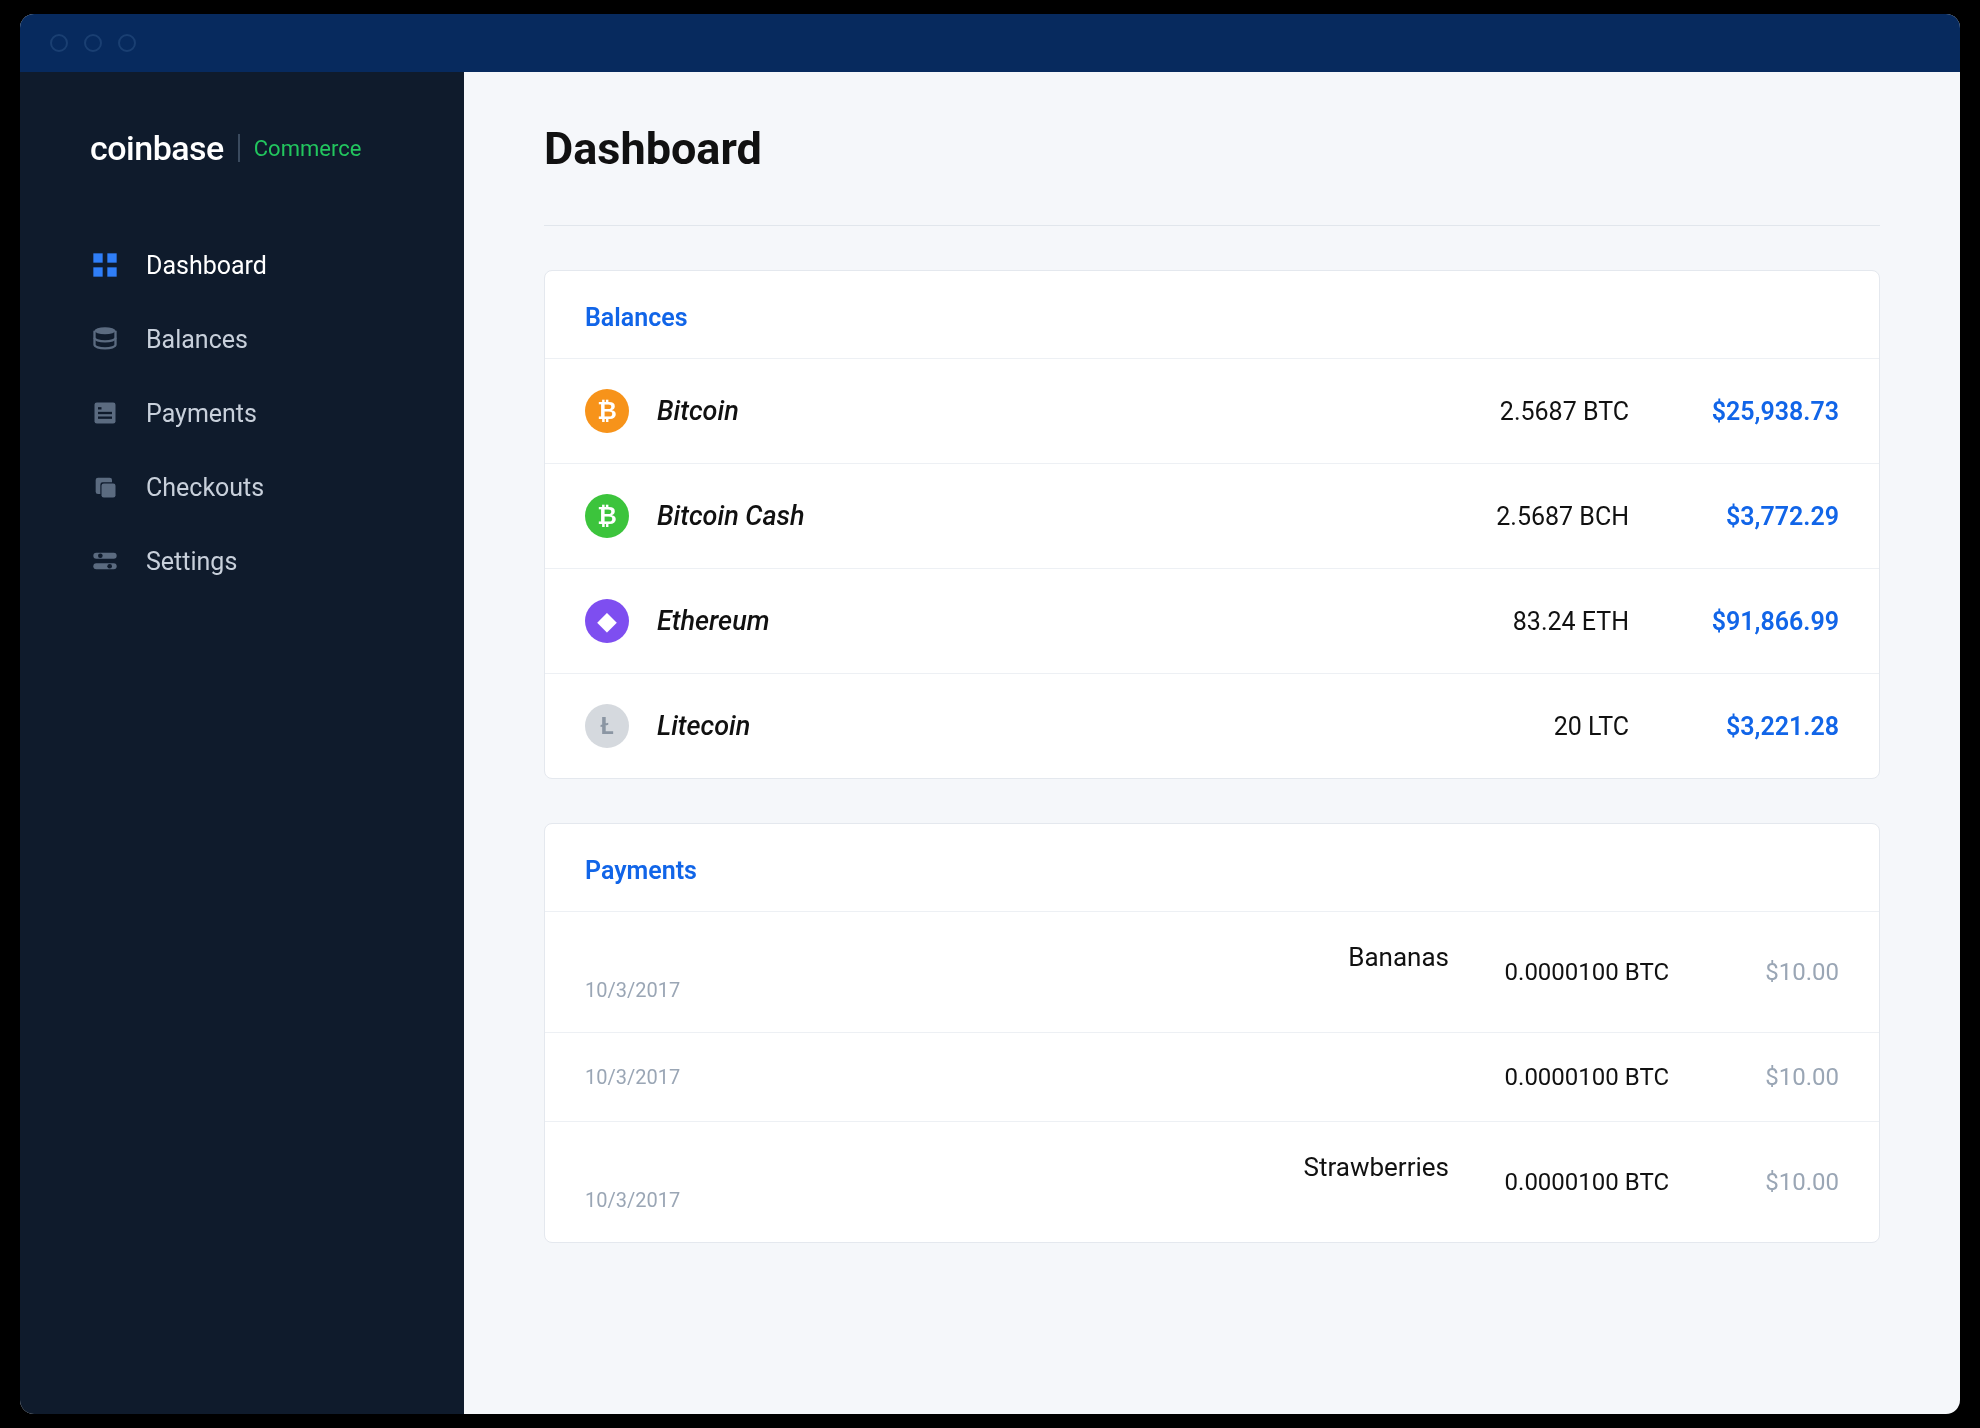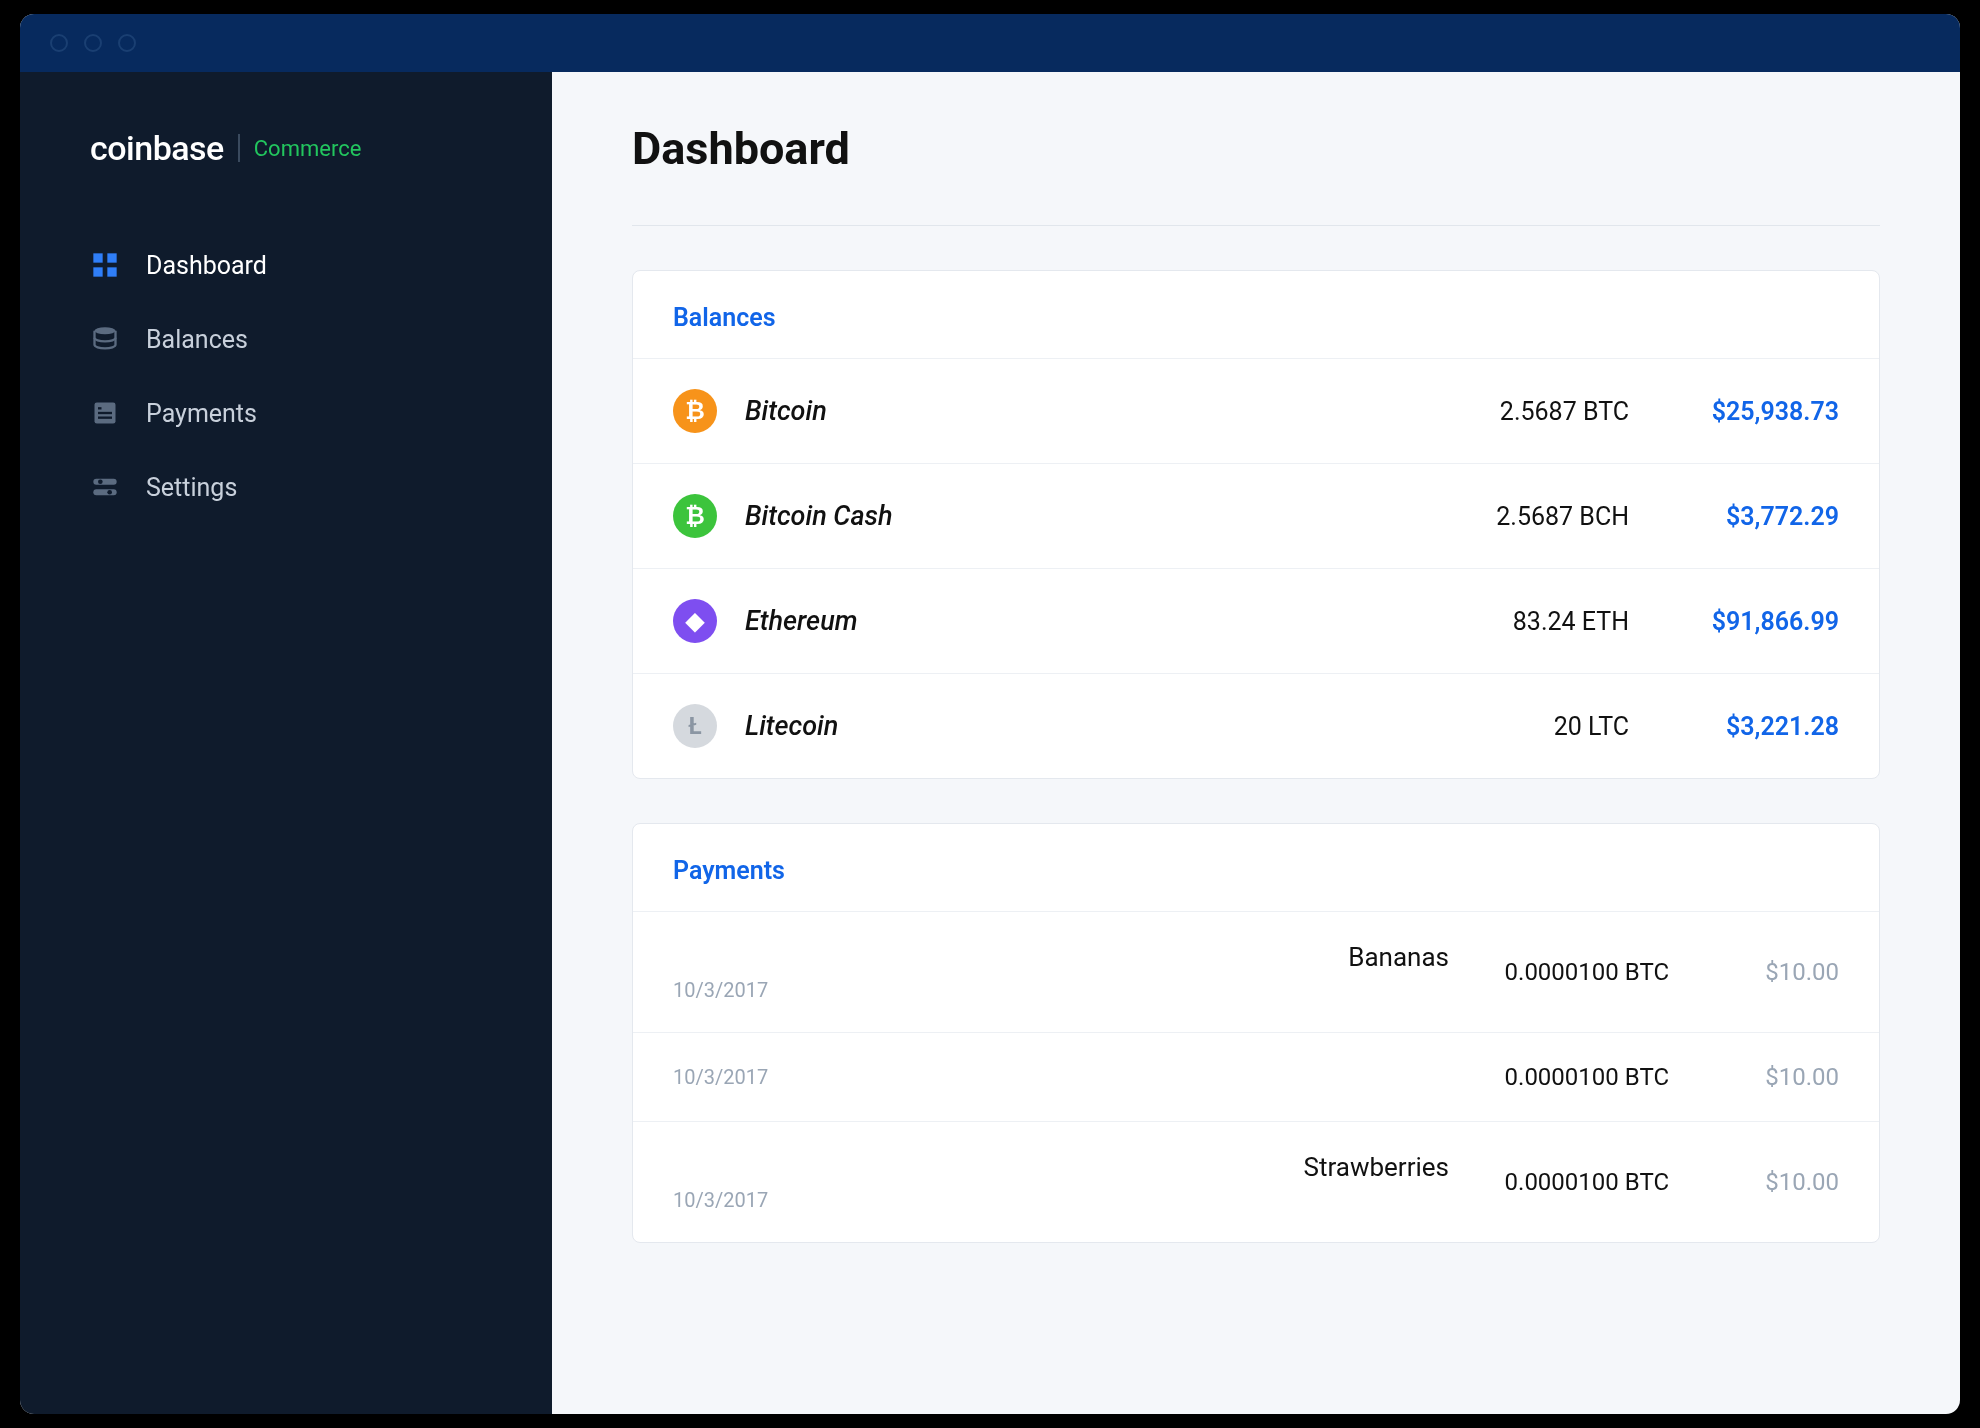--- a/index.html
+++ b/index.html
@@ -33,21 +33,21 @@
     width: 18px; height: 18px;
     border: 2px solid #1a3f72;
     border-radius: 50%;
   }
   .content {
     flex: 1;
     display: flex;
     min-height: 0;
   }
   .sidebar {
-    width: 532px;
+    width: 444px;
     background: #0f1b2c;
     color: #fff;
     padding: 56px 0 0 0;
     flex-shrink: 0;
   }
   .brand {
     display: flex;
     align-items: center;
     gap: 14px;
     padding: 0 0 60px 70px;
@@ -233,20 +233,30 @@
           <svg viewBox="0 0 24 24" fill="currentColor">
               <rect x="3" y="3" width="18" height="18" rx="2"></rect>
               <rect x="6" y="7" width="3" height="2" fill="#0f1b2c"></rect>
               <rect x="6" y="11" width="12" height="2" fill="#0f1b2c"></rect>
               <rect x="6" y="15" width="12" height="2" fill="#0f1b2c"></rect>
             </svg>
         </span>
         <span>Payments</span>
       </div>
 
+      <div class="nav-item">
+        <span class="icon">
+          <svg viewBox="0 0 24 24" fill="currentColor">
+              <rect x="4" y="4" width="14" height="14" rx="2"></rect>
+              <rect x="8" y="8" width="14" height="14" rx="2" fill="#0f1b2c"></rect>
+              <rect x="9" y="9" width="12" height="12" rx="2"></rect>
+            </svg>
+        </span>
+        <span>Checkouts</span>
+      </div>
 
       <div class="nav-item">
         <span class="icon">
           <svg viewBox="0 0 24 24" fill="currentColor">
               <rect x="2" y="5" width="20" height="5" rx="2.5"></rect>
               <rect x="2" y="14" width="20" height="5" rx="2.5"></rect>
               <circle cx="8" cy="7.5" r="2" fill="#0f1b2c"></circle>
               <circle cx="16" cy="16.5" r="2" fill="#0f1b2c"></circle>
             </svg>
         </span>

